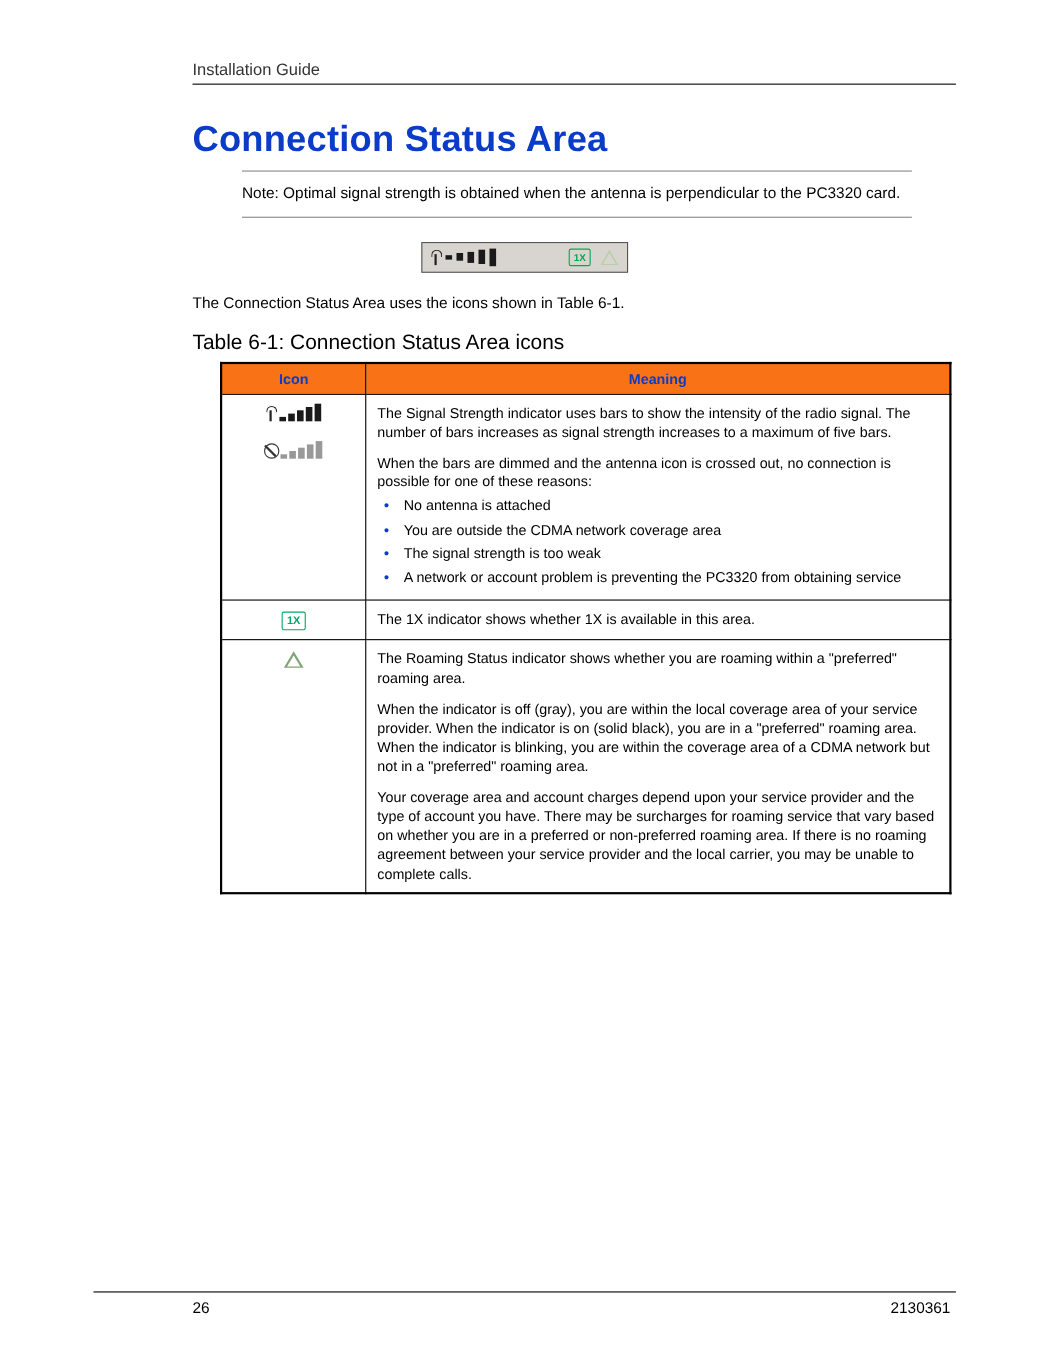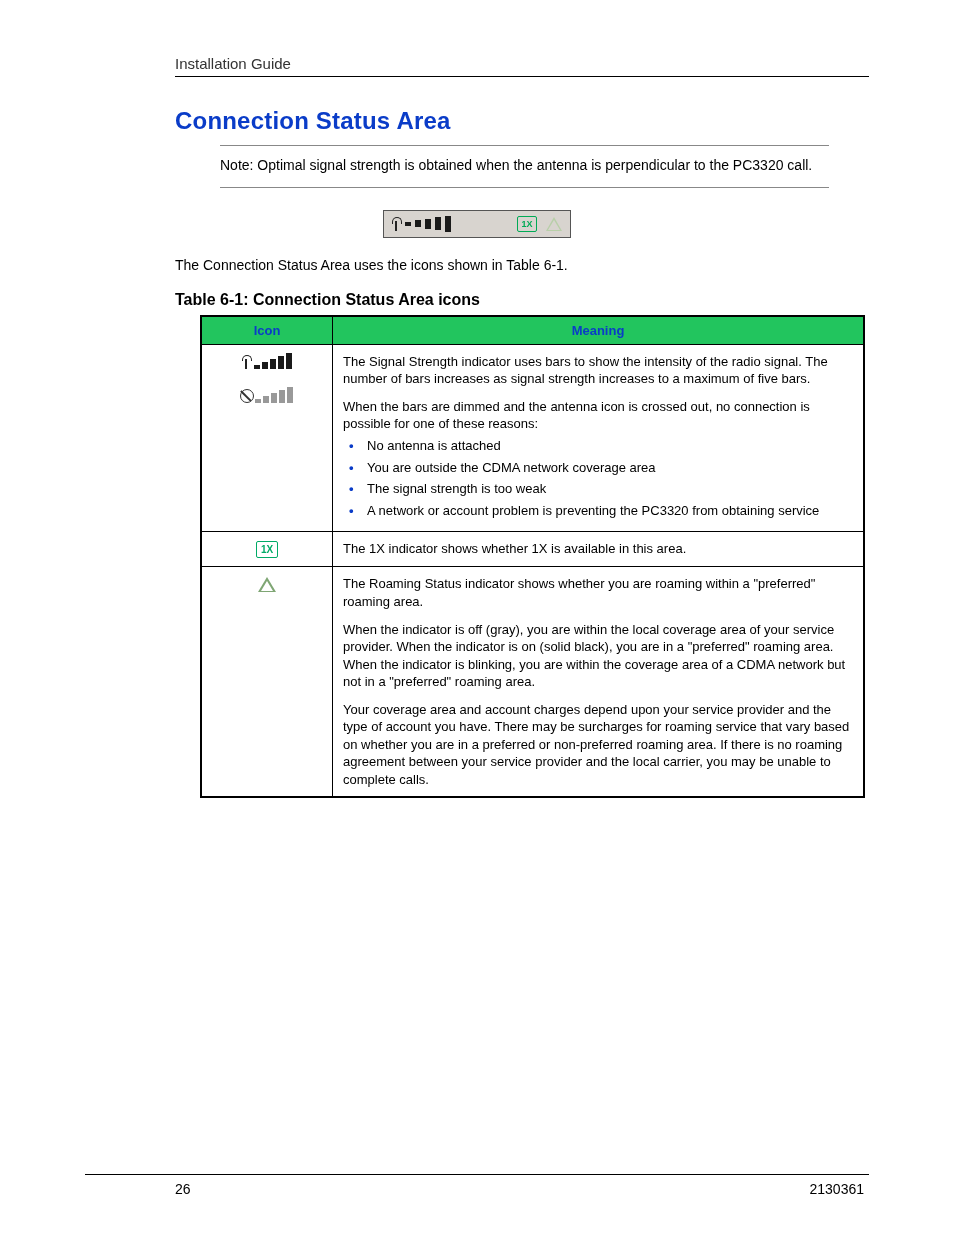--- a/index.html
+++ b/index.html
@@ -25,21 +25,21 @@
   }
   .head-rule {
     border: none;
     border-top: 1px solid #000;
     margin: 0 0 30px 90px;
   }
   h1.section-title {
     font-family: Arial, Helvetica, sans-serif;
     font-weight: 800;
     color: #0a3cc8;
-    font-size: 24px;
+    font-size: 33px;
     margin: 0 0 10px 90px;
     letter-spacing: 0.2px;
   }
   .note-box {
     margin-left: 135px;
     margin-right: 40px;
     border-top: 1px solid #888;
     border-bottom: 1px solid #888;
     padding: 10px 0 12px 0;
     font-size: 14px;
@@ -70,33 +70,33 @@
   .sa-tri { width:0; height:0; border-left:8px solid transparent; border-right:8px solid transparent; border-bottom:14px solid #b8cfa8; margin-left:6px; position:relative; }
   .sa-tri-in { position:absolute; left:-6px; top:3px; width:0; height:0; border-left:6px solid transparent; border-right:6px solid transparent; border-bottom:10px solid #d8d4cf; }
 
   p.body {
     margin: 0 0 16px 90px;
     font-size: 14px;
     line-height: 1.35;
   }
   .table-caption {
     margin-left: 90px;
-    font-size: 16px;
-    font-weight: bold;
+    font-size: 19px;
+    font-weight: normal;
     margin-bottom: 6px;
   }
   table.icons {
     margin-left: 115px;
     width: 665px;
     border-collapse: collapse;
     border: 2px solid #000;
     font-size: 13px;
   }
   table.icons th {
-    background: #22c55e;
+    background: #f97316;
     color: #0a3cc8;
     font-weight: bold;
     padding: 6px 8px;
     border: 1px solid #000;
     text-align: center;
   }
   table.icons td {
     border: 1px solid #000;
     padding: 8px 10px;
     vertical-align: top;
@@ -135,21 +135,21 @@
 <body>
 
 <div class="page">
 
   <div class="running-head">Installation Guide</div>
   <hr class="head-rule">
 
   <h1 class="section-title">Connection Status Area</h1>
 
   <div class="note-box">
-    <span>Note:  Optimal signal strength is obtained when the antenna is perpendicular to the PC3320 call.</span>
+    <span>Note:  Optimal signal strength is obtained when the antenna is perpendicular to the PC3320 card.</span>
   </div>
 
   <div class="status-area-graphic">
     <div class="sa-box">
       <span class="sa-antenna"></span>
       <span class="bar b1"></span>
       <span class="bar b2"></span>
       <span class="bar b3"></span>
       <span class="bar b4"></span>
       <span class="bar b5"></span>

